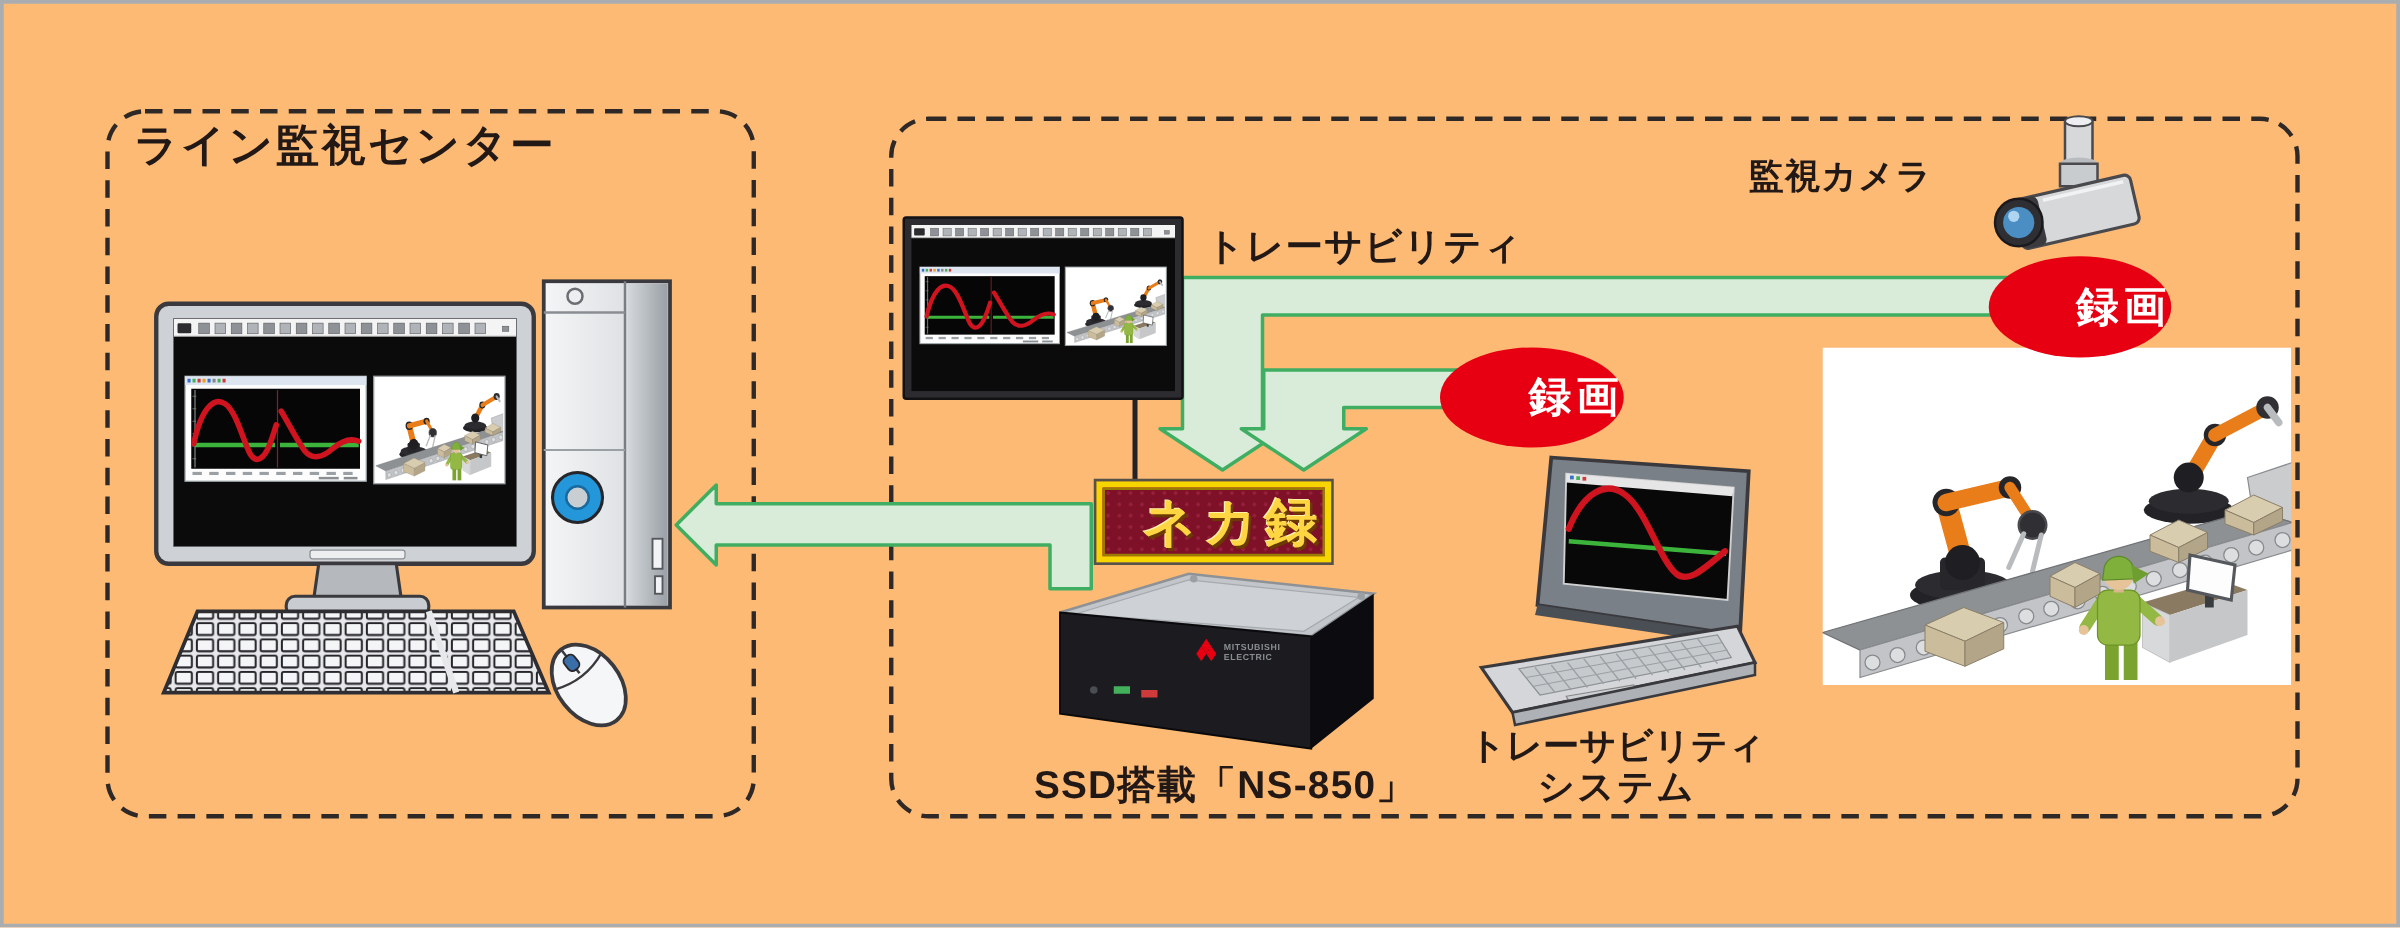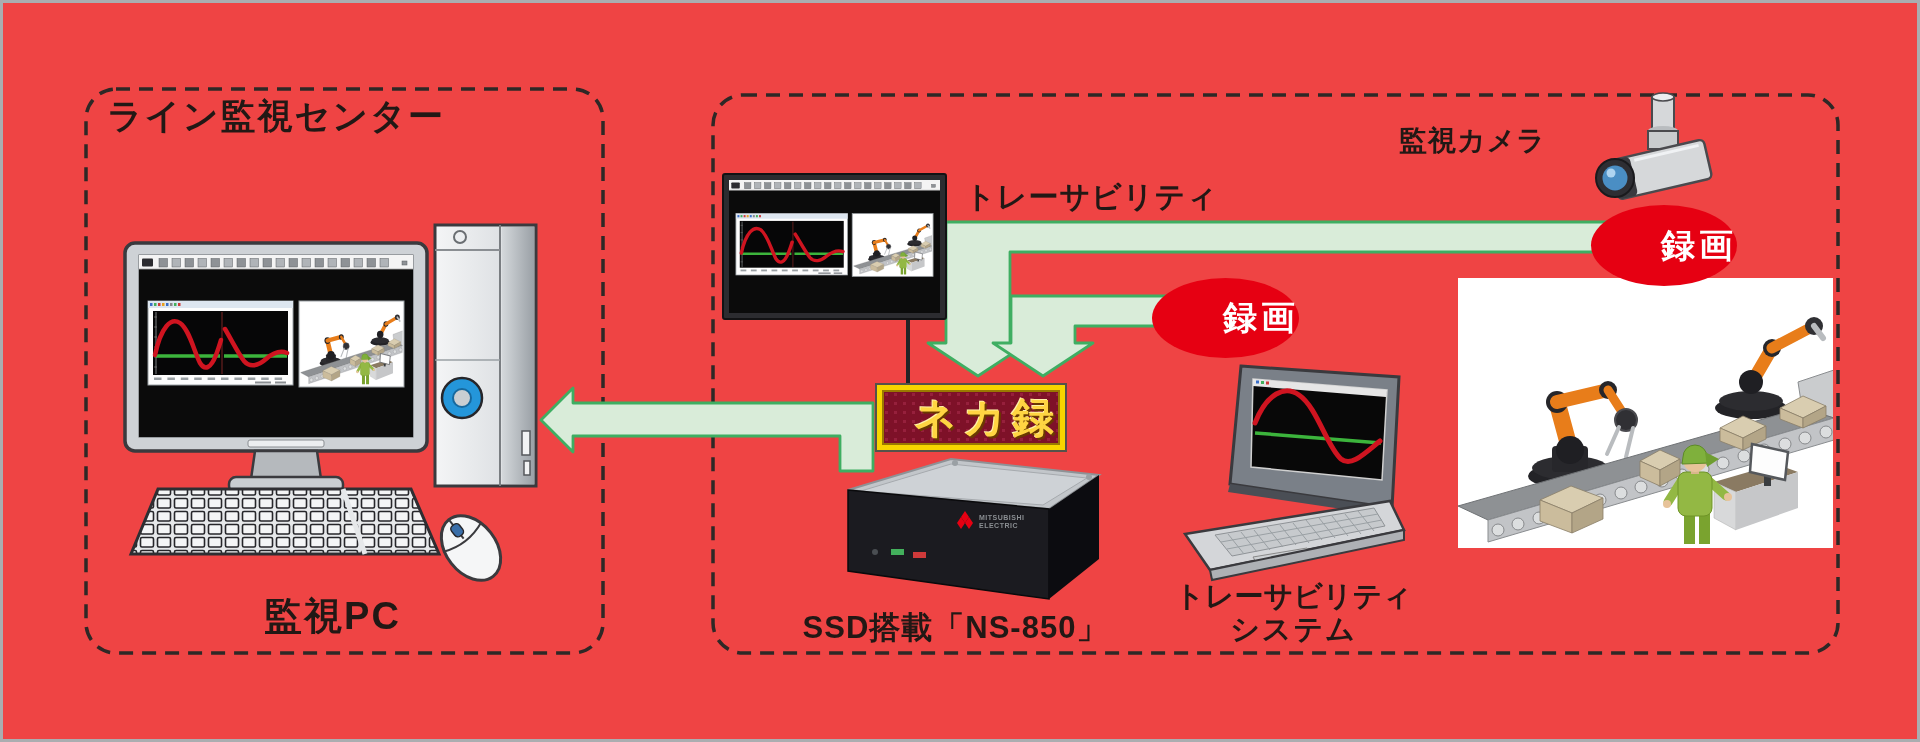--- a/index.html
+++ b/index.html
@@ -1,25 +1,25 @@
 <!DOCTYPE html>
 <html><head>
 <meta charset="utf-8">
 <style>
   html,body{margin:0;padding:0;background:#fff;}
-  .stage{position:relative;width:1920px;height:742px;background:#ef4444;border:3px solid #aaadb0;box-sizing:border-box;overflow:hidden;
+  .stage{position:relative;width:1920px;height:742px;background:#fdba74;border:3px solid #aaadb0;box-sizing:border-box;overflow:hidden;
          font-family:"Liberation Sans","DejaVu Sans",sans-serif;color:#221815;}
   .stage svg.canvas{position:absolute;left:0;top:0;z-index:1;}
   .labels{position:absolute;left:0;top:0;width:100%;height:100%;z-index:2;pointer-events:none;}
   .lbl{position:absolute;font-weight:bold;color:#221815;white-space:nowrap;}
   .zone-title-left{left:104px;top:90px;font-size:35px;letter-spacing:2px;}
   .zone-title-right{left:735px;top:96px;font-size:36px;letter-spacing:3px;}
   .lbl-direct{left:962px;top:174px;font-size:30px;letter-spacing:1px;}
   .lbl-camera{left:1396px;top:119px;font-size:28px;letter-spacing:1px;}
-  .lbl-recorder{left:775px;top:604px;width:355px;text-align:center;font-size:31px;letter-spacing:1px;}
+  .lbl-recorder{left:775px;top:604px;width:355px;text-align:right;font-size:31px;letter-spacing:1px;}
   .lbl-pc{left:222px;top:588px;width:215px;text-align:center;font-size:38px;letter-spacing:2px;}
   .lbl-trace1{left:1158px;top:574px;width:265px;text-align:center;font-size:29px;}
   .lbl-trace2{left:1158px;top:607px;width:265px;text-align:center;font-size:29px;letter-spacing:2px;}
   .oval{position:absolute;background:#e60012;border-radius:50%;display:flex;align-items:center;justify-content:flex-end;}
   .oval span{color:#ffffff;font-weight:bold;font-size:34px;letter-spacing:4px;}
   .oval-1{left:1588px;top:202px;width:146px;height:81px;}
   .oval-2{left:1149px;top:275px;width:147px;height:80px;}
   .badge{position:absolute;left:874px;top:382px;width:188px;height:65px;box-sizing:border-box;
          background-color:#7e1128;background-image:radial-gradient(#96203c 1.5px, rgba(0,0,0,0) 1.6px);background-size:9px 9px;
          border:5px solid #f7d500;outline:2px solid #55524a;box-shadow:inset 0 0 0 2px #9a7a00;
@@ -316,18 +316,17 @@
   </div>
   <div class="oval oval-2">
     <span>録画</span>
   </div>
 
   <div class="badge">
     <span>ネカ録</span>
   </div>
 
   <div class="lbl lbl-recorder">SSD搭載「NS-850」</div>
-  <div class="lbl lbl-pc">監視PC</div>
   <div class="lbl lbl-trace2">システム</div>
   <div class="lbl lbl-trace1">トレーサビリティ</div>
 </div>
 
 </div>
 
 </body></html>

